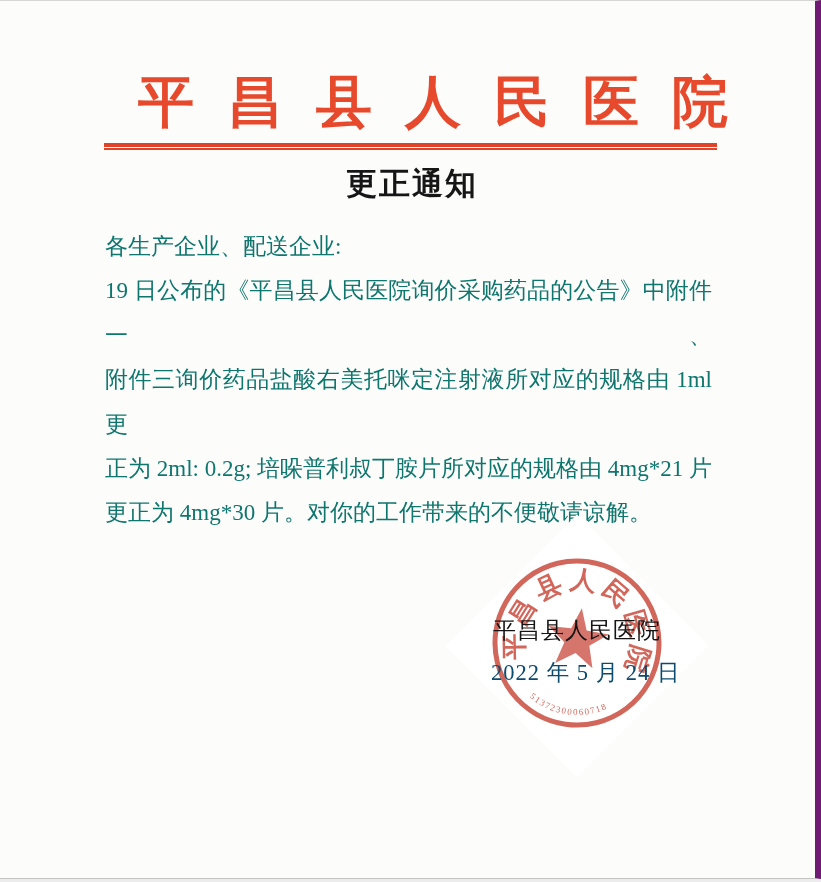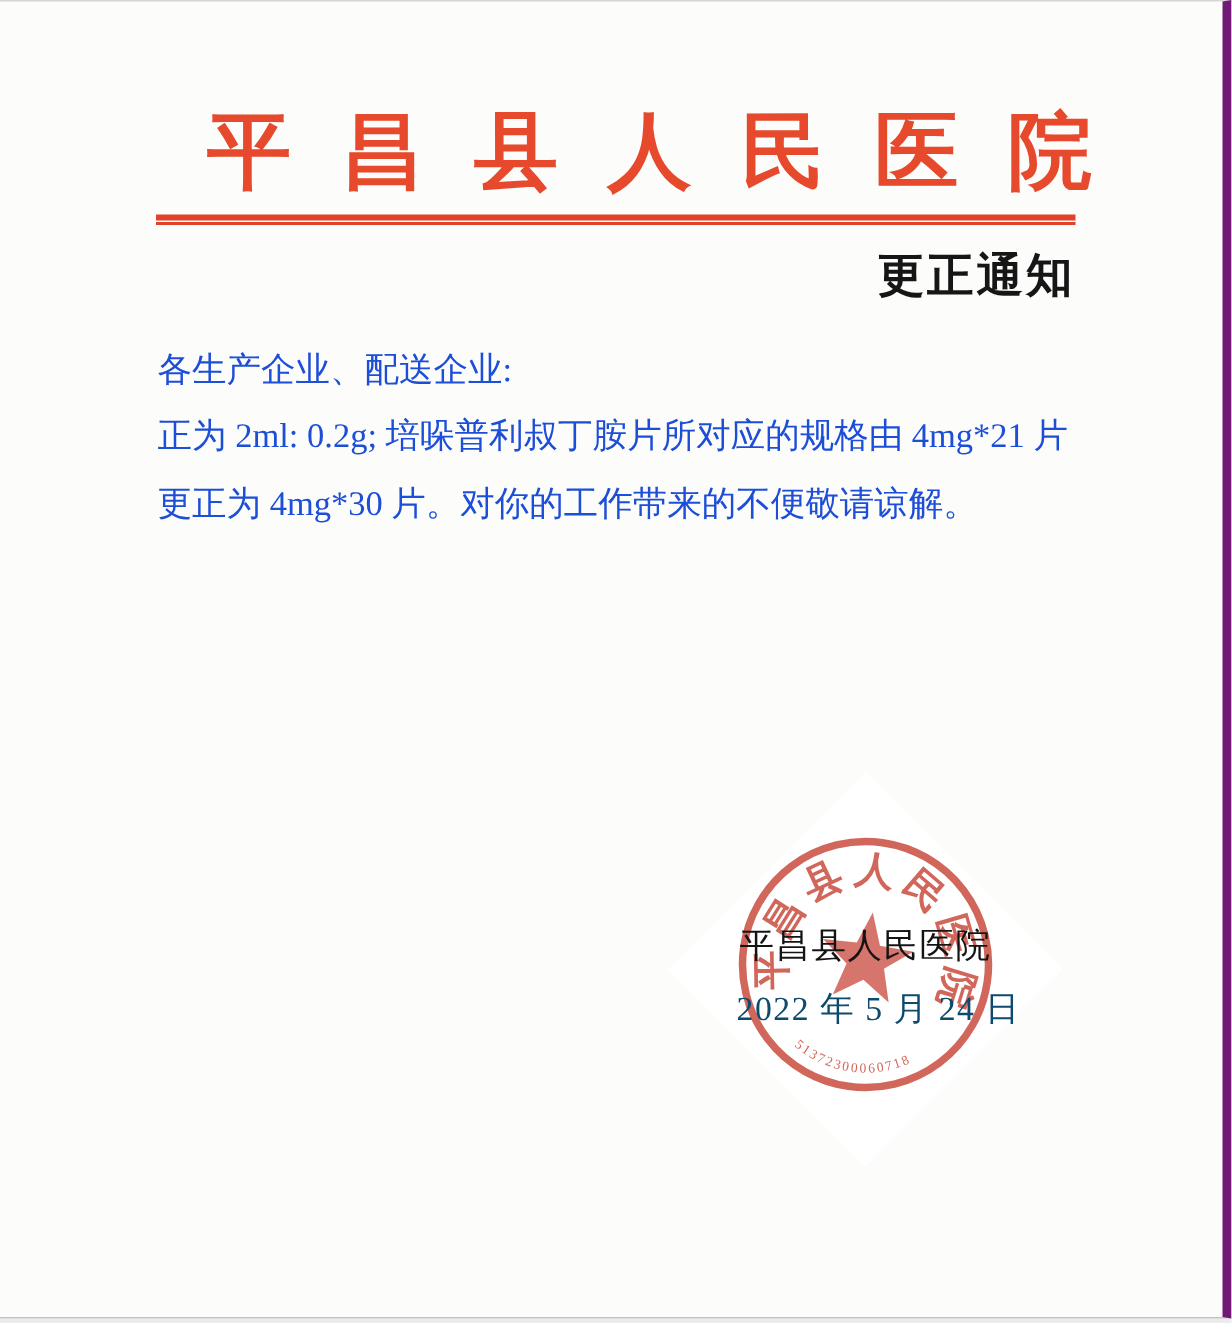--- a/index.html
+++ b/index.html
@@ -29,30 +29,30 @@
     white-space:nowrap;
   }
   .red-rule{position:absolute;left:104px;top:142px;width:613px;height:7px;}
   .red-rule .rl1{height:4px;background:#e0432a;}
   .red-rule .rl2{height:1px;background:transparent;}
   .red-rule .rl3{height:2px;background:#e0432a;}
   
   .notice-title{
     position:absolute;left:105px;top:163px;width:612px;
     margin:0;padding-left:2px;box-sizing:border-box;
-    text-align:right;
+    text-align:center;
     font-size:31px;line-height:40px;font-weight:bold;
     letter-spacing:2px;
     color:#161616;
     white-space:nowrap;
   }
   
   .body-text{
     position:absolute;left:105px;top:224px;width:607px;
-    font-size:23px;color:#1d4ed8;
+    font-size:23px;color:#0f766e;
     line-height:44.4px;
   }
   .body-text .line{min-height:44.4px;}
   .body-text .just{
     text-align:justify;
     text-align-last:justify;
     text-justify:inter-character;
   }
   .body-text .indent{padding-left:48px;}
   
@@ -89,20 +89,22 @@
   <div class="red-rule">
     <div class="rl1"></div>
     <div class="rl2"></div>
     <div class="rl3"></div>
   </div>
 
   <h2 class="notice-title">更正通知</h2>
 
   <div class="body-text">
     <div class="line">各生产企业、配送企业:</div>
+    <div class="line just">19 日公布的《平昌县人民医院询价采购药品的公告》中附件一、</div>
+    <div class="line just">附件三询价药品盐酸右美托咪定注射液所对应的规格由 1ml 更</div>
     <div class="line just">正为 2ml: 0.2g; 培哚普利叔丁胺片所对应的规格由 4mg*21 片</div>
     <div class="line">更正为 4mg*30 片。对你的工作带来的不便敬请谅解。</div>
   </div>
 
   <div class="seal-diamond"></div>
 
   <svg class="seal-svg" viewBox="0 0 200 200" xmlns="http://www.w3.org/2000/svg">
     <defs>
       <path id="ringPath" d="M 52.3,125.3 A 54,54 0 1 1 147.7,125.3" fill="none"></path>
       <path id="codePath" d="M 37.6,136 A 72,72 0 0 0 162.4,136" fill="none"></path>

